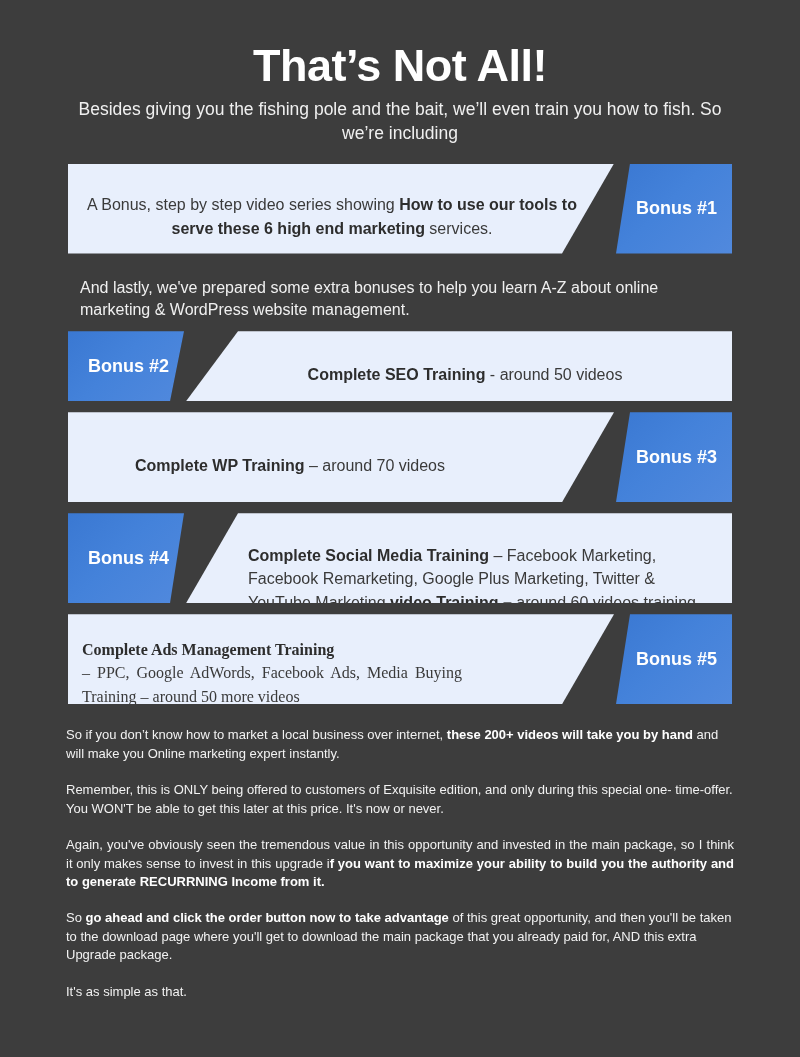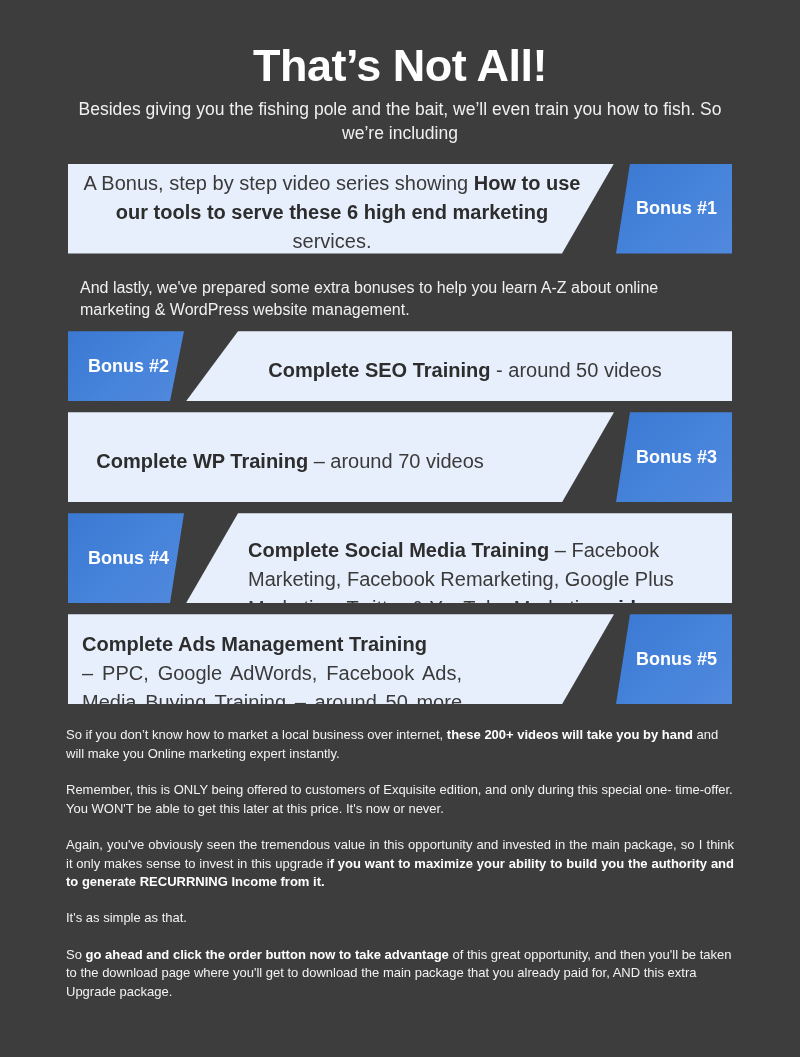--- a/index.html
+++ b/index.html
@@ -69,25 +69,25 @@
     box-sizing: border-box;
   }
   .banner .tag-label {
     color: #ffffff;
     font-size: 18px;
     font-weight: bold;
     white-space: nowrap;
   }
   .banner .panel-text {
     position: absolute;
-    top: 8px;
+    top: 16px;
     bottom: 0;
     display: flex;
     align-items: center;
-    font-size: 20px;
+    font-size: 16px;
     line-height: 1.45;
     color: #3a3a3a;
     box-sizing: border-box;
   }
   .panel-text b { font-weight: bold; color: #2d2d2d; }
 
   
   .banner.tag-right .panel {
     left: 0;
     right: 118px;
@@ -125,21 +125,21 @@
 
   .banner.b1 { height: 90px; margin-bottom: 12px; text-align: center; }
   .banner.b2 { height: 70px; }
   .banner.b3 { height: 90px; }
   .banner.b4 { height: 90px; }
   .banner.b5 { height: 90px; }
 
   .banner.b2 .panel-text { justify-content: center; padding-right: 50px; }
   .banner.b3 .panel-text { justify-content: center; padding-left: 20px; padding-right: 90px;}
   .banner.b4 .panel-text { display: block; padding-top: 15px; }
-  .banner.b5 .panel-text { display: block; padding-top: 8px; text-align: justify; padding-right: 120px; padding-left: 14px; }
+  .banner.b5 .panel-text { display: block; padding-top: 8px; text-align: justify; padding-right: 120px; padding-left: 14px; font-family: Liberation Serif, serif; }
   .banner.b5 .panel-text span { display: block; }
 
   
   .mid-note {
     width: 640px;
     margin: 0 auto;
     padding: 11px 0 10px;
     text-align: left;
     font-size: 16px;
     line-height: 1.4;
@@ -221,17 +221,17 @@
           <span><b>Complete Ads Management Training</b><span> – PPC, Google AdWords, Facebook Ads, Media Buying Training – around 50 more videos</span></span>
         </div>
     </div>
 
   </div>
 
   <div class="body-copy">
     <p><span><span>So if you don’t know how to market a local business over internet, </span><b>these 200+ videos will take you by hand</b><span> and will make you Online marketing expert instantly.</span></span></p>
     <p><span><span>Remember, this is ONLY being offered to customers of Exquisite edition, and only during this special one- time-offer. You WON'T be able to get this later at this price. It's now or never.</span></span></p>
     <p class="justify"><span><span>Again, you've obviously seen the tremendous value in this opportunity and invested in the main package, so I think it only makes sense to invest in this upgrade i</span><b>f you want to maximize your ability to build you the authority and to generate RECURRNING Income from it.</b></span></p>
+    <p><span><span>So </span><b>go ahead and click the order button now to take advantage</b><span> of this great opportunity, and then you'll be taken to the download page where you'll get to download the main package that you already paid for, AND this extra Upgrade package.</span></span></p>
     <p><span><span>It's as simple as that.</span></span></p>
-    <p><span><span>So </span><b>go ahead and click the order button now to take advantage</b><span> of this great opportunity, and then you'll be taken to the download page where you'll get to download the main package that you already paid for, AND this extra Upgrade package.</span></span></p>
   </div>
 
 </div>
 
 </body></html>

